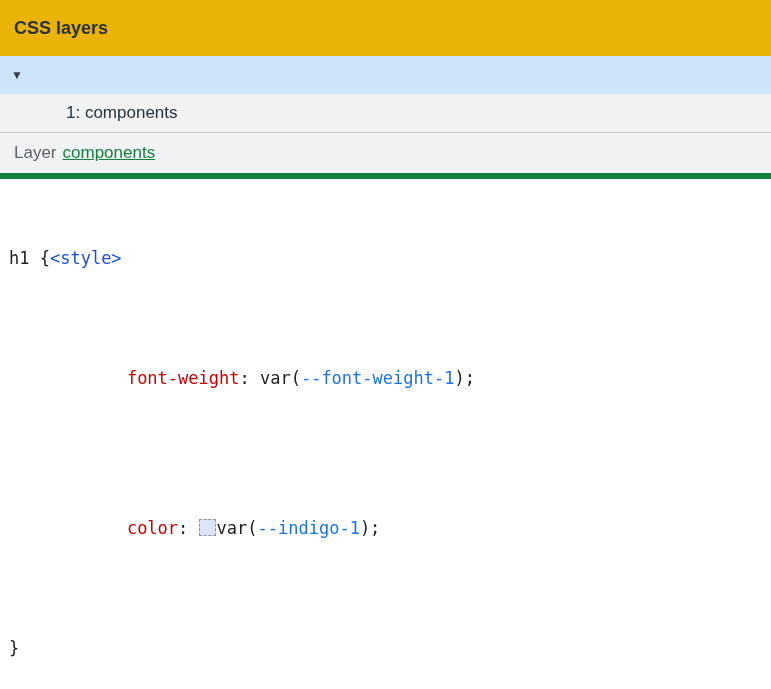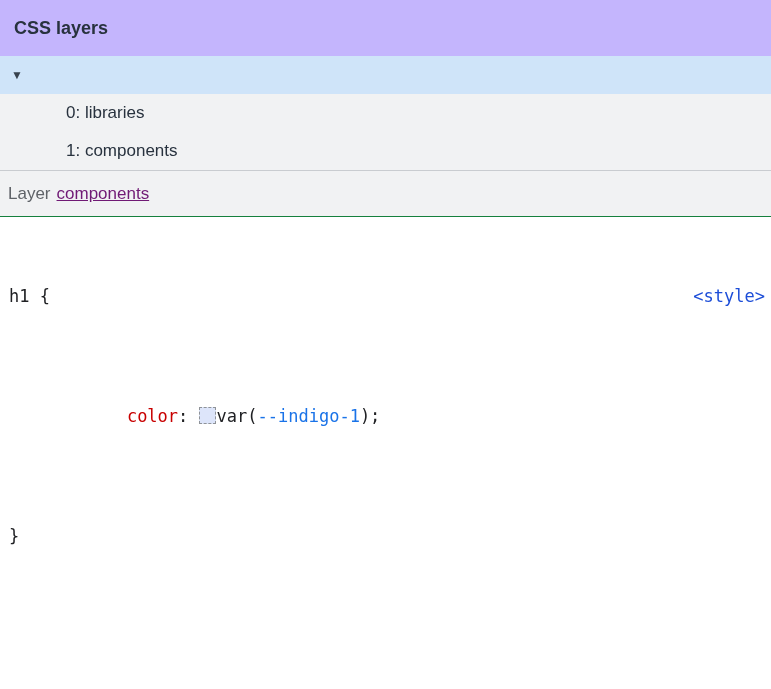--- a/index.html
+++ b/index.html
@@ -5,21 +5,21 @@
   html, body { margin: 0; padding: 0; }
   body {
     width: 771px; height: 689px;
     overflow: hidden;
     background: #ffffff;
     font-family: "Liberation Sans", sans-serif;
     -webkit-font-smoothing: antialiased;
   }
   .panel-title {
     height: 56px;
-    background: #c4b5fd;
+    background: #eab308;
     display: flex; align-items: center;
     padding-left: 14px;
     box-sizing: border-box;
     font-size: 18px; font-weight: 700;
     color: #28323e;
   }
   .tree { background: #f1f2f3; }
   .tree-row {
     height: 38px;
     display: flex; align-items: center;
@@ -32,42 +32,42 @@
     font-size: 12px; color: #37414d;
     width: 15px; margin-right: 7px;
     display: inline-block;
   }
   .tree-row.child { padding-left: 66px; }
 
   .section-header {
     height: 47px;
     box-sizing: border-box;
     border-top: 1px solid #c9ccd0;
-    border-bottom: 1px solid #15803d;
+    border-bottom: 6px solid #15803d;
     background: #f1f2f3;
     display: flex; align-items: center;
-    padding-left: 8px;
+    padding-left: 14px;
     font-size: 17px; color: #5f6368;
   }
   .layer-link {
-    color: #701a75;
+    color: #15803d;
     text-decoration: underline;
     margin-left: 6px;
     cursor: pointer;
   }
   .code {
     font-family: "DejaVu Sans Mono", monospace;
     font-size: 17px;
     line-height: 30px;
     color: #202124;
     background: #ffffff;
     padding: 4px 6px 2px 9px;
     white-space: pre;
   }
-  .selector-line { display: flex; justify-content: space-between; align-items: baseline; }
+  .selector-line { display: flex; justify-content: flex-start; align-items: baseline; }
   .prop-line { padding-left: 36px; }
   .prop-name { color: #c80000; }
   .var-link { color: #1a73e8; cursor: pointer; }
   .origin { color: #1d4ed8; }
   .color-swatch {
     display: inline-block;
     width: 15px; height: 15px;
     background: #dde5fa;
     border: 1px dashed #8f9398;
     box-sizing: content-box;
@@ -81,37 +81,37 @@
 
 <div>
 
   <div class="panel-title">CSS layers</div>
 
   <div class="tree">
     <div class="tree-row selected">
       <span class="tree-arrow">▼</span>
     </div>
     <div class="tree-row child">
-      <span>0: libraries</span>
-    </div>
-    <div class="tree-row child">
       <span>1: components</span>
     </div>
   </div>
 
   <div>
     <div class="section-header">
       <span>Layer</span>
       <a class="layer-link">components</a>
     </div>
     <div class="code">
       <div class="selector-line">
         <span>h1 {</span>
         <span class="origin">&lt;style&gt;</span>
       </div>
       <div class="prop-line">
+        <span class="prop-name">font-weight</span><span>: var(</span><span class="var-link">--font-weight-1</span><span>);</span>
+      </div>
+      <div class="prop-line">
         <span class="prop-name">color</span><span>: </span><span class="color-swatch"></span><span>var(</span><span class="var-link">--indigo-1</span><span>);</span>
       </div>
       <div>}</div>
     </div>
   </div>
 
 </div>
 
 </body></html>

